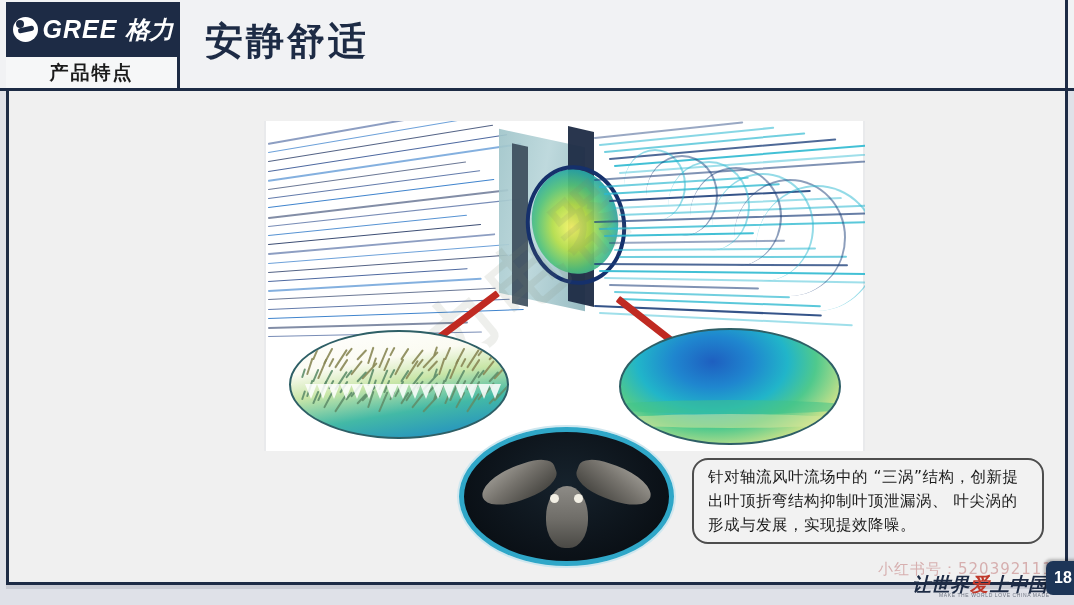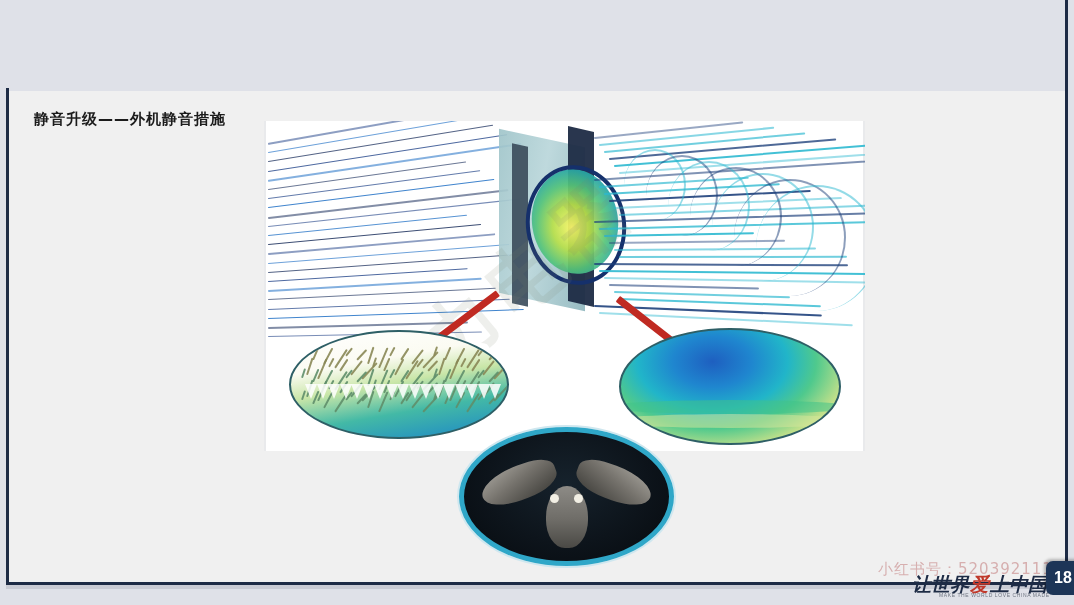--- a/index.html
+++ b/index.html
@@ -225,27 +225,40 @@
   }
 </style>
 </head>
 <body>
 
 <div class="slide">
 
   <div class="frame-outer-bg"></div>
   <div class="page-body"></div>
 
+  <div class="header">
+    <div class="logo-box">
+      <div class="logo-inner">
+        <span class="logo-mark"></span>
+        <span class="logo-text">GREE</span>
+        <span class="logo-cn">格力</span>
+      </div>
+    </div>
+    <div class="tab-box">
+      <span class="tab-label">产品特点</span>
+    </div>
+    <div class="header-title">安静舒适</div>
+    <div class="header-rule"></div>
+  </div>
 
   <div class="frame-left"></div>
   <div class="frame-right"></div>
   <div class="frame-bottom"></div>
   <div class="frame-bottom-shadow"></div>
 
-  <div class="sub-title">静音升级——外机静音措施</div>
 
   <div class="figure-panel">
     <div class="edge-l"></div>
     <div class="edge-r"></div>
 
     <div id="inflow">
         <div class="stream" style="left: 4px; top: 22px; width: 200px; height: 2.2px; transform: rotate(-10deg); opacity: 0.55;"></div>
         <div class="stream mid" style="left: 4px; top: 31.2px; width: 214px; height: 1.4px; transform: rotate(-9.58deg); opacity: 0.65;"></div>
         <div class="stream dark" style="left: 4px; top: 40.4px; width: 228px; height: 1.4px; transform: rotate(-9.16deg); opacity: 0.75;"></div>
         <div class="stream" style="left: 4px; top: 49.6px; width: 242px; height: 1.4px; transform: rotate(-8.74deg); opacity: 0.85;"></div>
@@ -441,20 +454,23 @@
   </div>
 
   <div class="owl">
     <div class="wing l"></div>
     <div class="wing r"></div>
     <div class="body"></div>
     <div class="eye l"></div>
     <div class="eye r"></div>
   </div>
 
+  <div class="callout callout-right">
+    <p>针对轴流风叶流场中的 “三涡”结构，创新提出叶顶折弯结构抑制叶顶泄漏涡、 叶尖涡的形成与发展，实现提效降噪。</p>
+  </div>
 
   <div class="wm-xhs">小红书号：52039211175</div>
 
   <div class="brand">
     <span class="cn">让世界</span>
     <span class="cn red">爱</span>
     <span class="cn">上中国造</span>
     <span class="en">MAKE THE WORLD LOVE CHINA MADE</span>
   </div>
 

